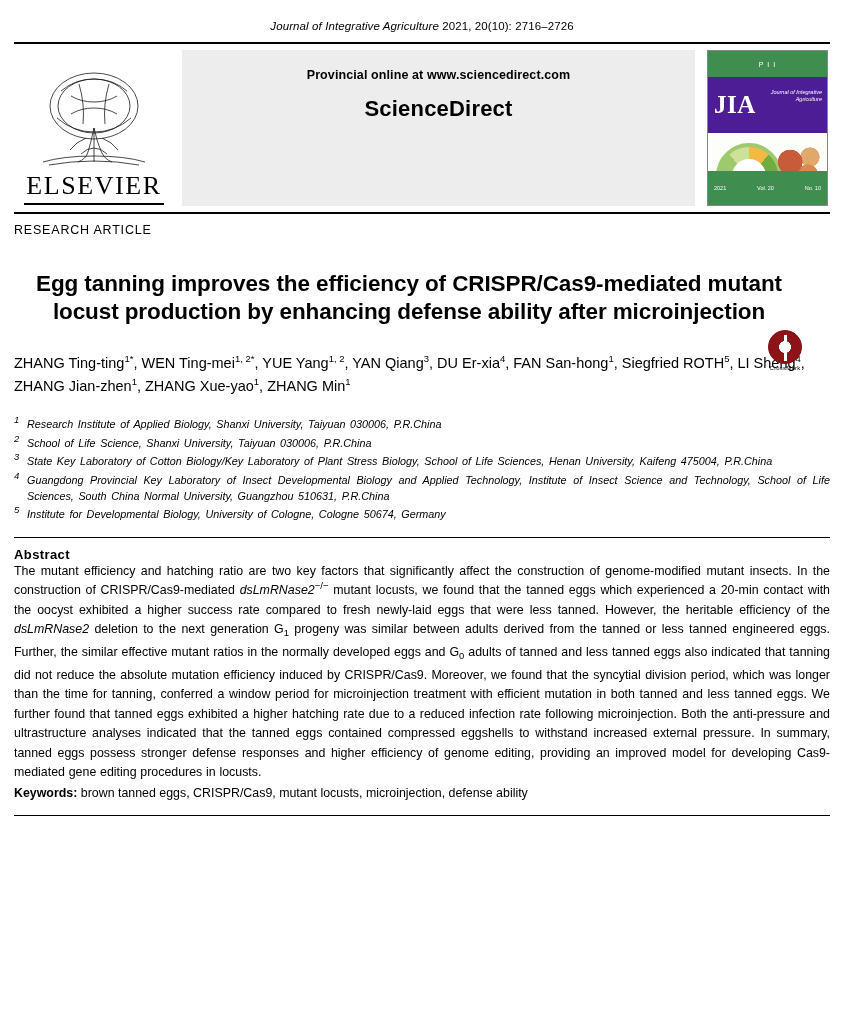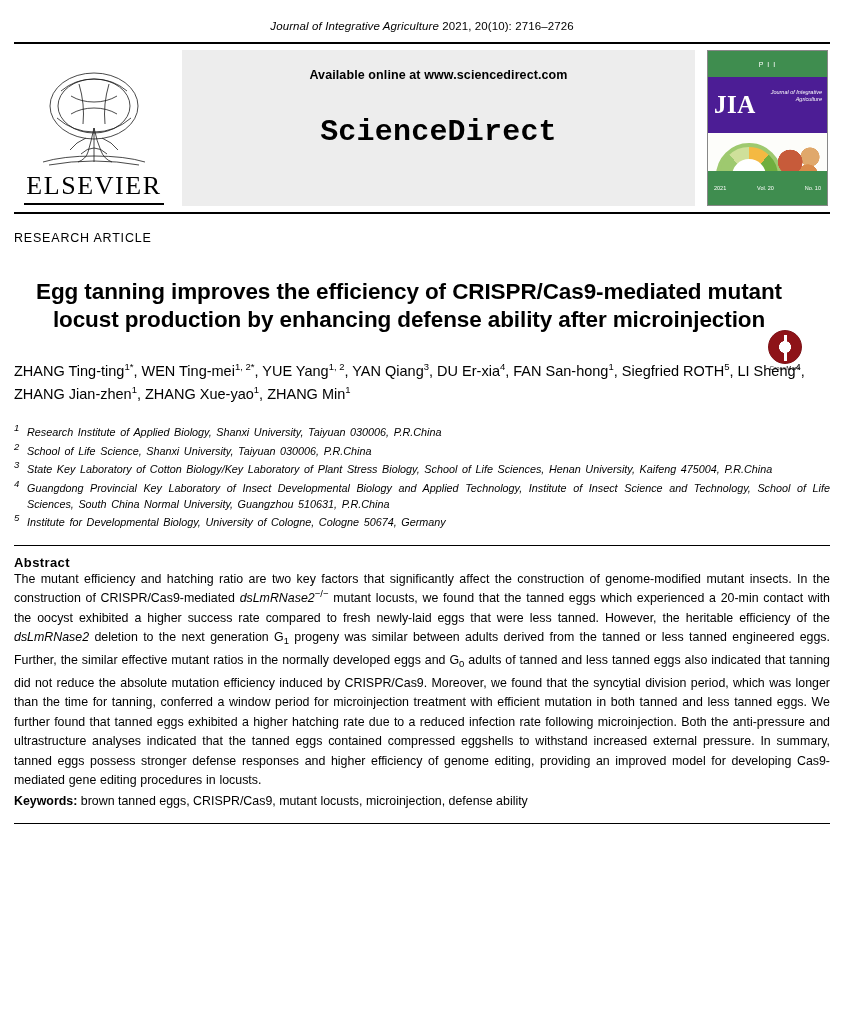--- a/index.html
+++ b/index.html
@@ -83,24 +83,24 @@
     justify-content: flex-start;
     padding-top: 18px;
     box-sizing: border-box;
   }
   .sd-avail {
     font-size: 12.5px;
     font-weight: bold;
     letter-spacing: 0.1px;
   }
   .sd-title {
-    font-family: Liberation Mono, monospace;
-    font-size: 30px;
-    font-weight: bold;
-    margin-top: 33px;
+    font-family: Liberation Sans, sans-serif;
+    font-size: 22px;
+    font-weight: bold;
+    margin-top: 14px;
     letter-spacing: 0.2px;
   }
 
   
   .cover {
     width: 121px;
     margin: 6px 2px 6px 6px;
     border: 1px solid #888;
     box-sizing: border-box;
     background: #fff;
@@ -198,21 +198,21 @@
     align-items: center;
     justify-content: space-between;
     padding: 0 6px;
     box-sizing: border-box;
   }
 
   
   .article-type {
     font-size: 12.5px;
     letter-spacing: 0.8px;
-    padding-top: 17px;
+    padding-top: 9px;
   }
 
   
   .title {
     font-size: 22.5px;
     font-weight: bold;
     line-height: 28px;
     margin-top: 33px;
     letter-spacing: -0.1px;
     max-width: 790px;
@@ -354,21 +354,21 @@
           <path d="M50 88 q6 -6 13 -6 q7 0 13 6"></path>
           <path d="M55 72 q-10 4 -16 12"></path>
           <path d="M71 72 q10 4 16 12"></path>
         </g>
       </svg>
       <div class="elsevier-word">ELSEVIER</div>
       <div class="elsevier-rule"></div>
     </div>
 
     <div class="sd-box">
-      <div class="sd-avail">Available online at www.sciencedirect.com</div>
+      <div class="sd-avail">Provincial online at www.sciencedirect.com</div>
       <div class="sd-title">ScienceDirect</div>
     </div>
 
     <div class="cover">
       <div class="cover-top">
         <span>P I I</span>
       </div>
       <div class="cover-band">
         <span class="cover-jia">JIA</span>
         <span class="cover-sub">Journal of Integrative Agriculture</span>

